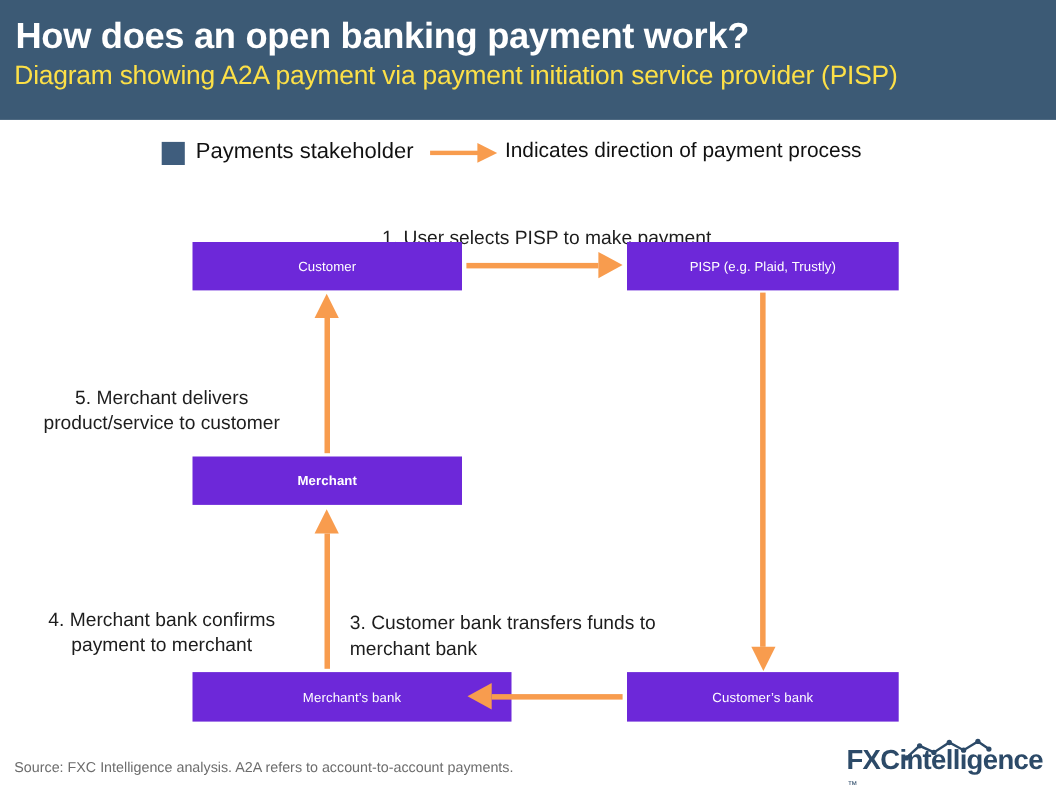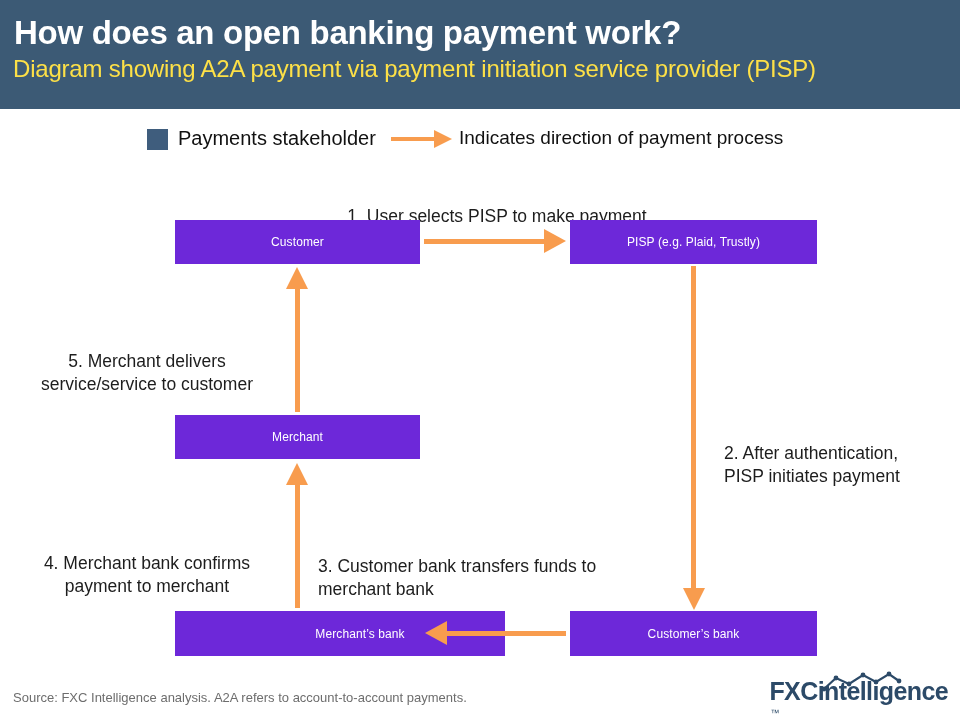--- a/index.html
+++ b/index.html
@@ -16,22 +16,22 @@
   .legend-label-1{position:absolute;left:178px;top:127px;font-size:20px;color:#111;}
   .legend-label-2{position:absolute;left:459px;top:127px;font-size:19px;color:#111;}
   .legend-arrow-shaft{position:absolute;left:391px;top:137px;width:44px;height:4px;background:#f89c4e;}
   .legend-arrow-head{position:absolute;left:434px;top:130px;width:0;height:0;border-style:solid;
     border-width:9px 0 9px 18px;border-color:transparent transparent transparent #f89c4e;}
   
   .node{position:absolute;background:#6d28d9;color:#ffffff;display:flex;align-items:center;justify-content:center;
     font-size:12px;letter-spacing:0.1px;}
   .node-customer{left:175px;top:220px;width:245px;height:44px;}
   .node-pisp{left:570px;top:220px;width:247px;height:44px;}
-  .node-merchant{left:175px;top:415px;width:245px;height:44px;}
-  .node-merchants-bank{left:175px;top:611px;width:290px;height:45px;padding-left:40px;}
+  .node-merchant{left:175px;top:415px;width:245px;height:44px;font-weight:bold;}
+  .node-merchants-bank{left:175px;top:611px;width:290px;height:45px;}
   .node-customers-bank{left:570px;top:611px;width:247px;height:45px;}
   
   .arr-h{position:absolute;height:5px;background:#f89c4e;}
   .arr-v{position:absolute;width:5px;background:#f89c4e;}
   .head{position:absolute;width:0;height:0;border-style:solid;}
   .head-right{border-width:12px 0 12px 22px;border-color:transparent transparent transparent #f89c4e;}
   .head-left{border-width:12px 22px 12px 0;border-color:transparent #f89c4e transparent transparent;}
   .head-up{border-width:0 11px 22px 11px;border-color:transparent transparent #f89c4e transparent;}
   .head-down{border-width:22px 11px 0 11px;border-color:#f89c4e transparent transparent transparent;}
   
@@ -76,35 +76,31 @@
 
   <span class="legend-swatch"></span>
   <span class="legend-label-1">Payments stakeholder</span>
   <span class="legend-arrow-shaft"></span>
   <span class="legend-arrow-head"></span>
   <span class="legend-label-2">Indicates direction of payment process</span>
 
   <div class="step step-1">
     <div>1. User selects PISP to make payment</div>
   </div>
-  <div class="step step-2">
-    <div>2. After authentication,</div>
-    <div>PISP initiates payment</div>
-  </div>
   <div class="step step-3">
     <div>3. Customer bank transfers funds to</div>
     <div>merchant bank</div>
   </div>
   <div class="step step-4">
     <div>4. Merchant bank confirms</div>
     <div>payment to merchant</div>
   </div>
   <div class="step step-5">
     <div>5. Merchant delivers</div>
-    <div>service/service to customer</div>
+    <div>product/service to customer</div>
   </div>
 
   <div class="node node-customer">Customer</div>
   <div class="node node-pisp">PISP (e.g. Plaid, Trustly)</div>
   <div class="node node-merchant">Merchant</div>
   <div class="node node-merchants-bank">Merchant’s bank</div>
   <div class="node node-customers-bank">Customer’s bank</div>
 
   <div class="arr-h a1s"></div>
   <div class="head head-right a1h"></div>

